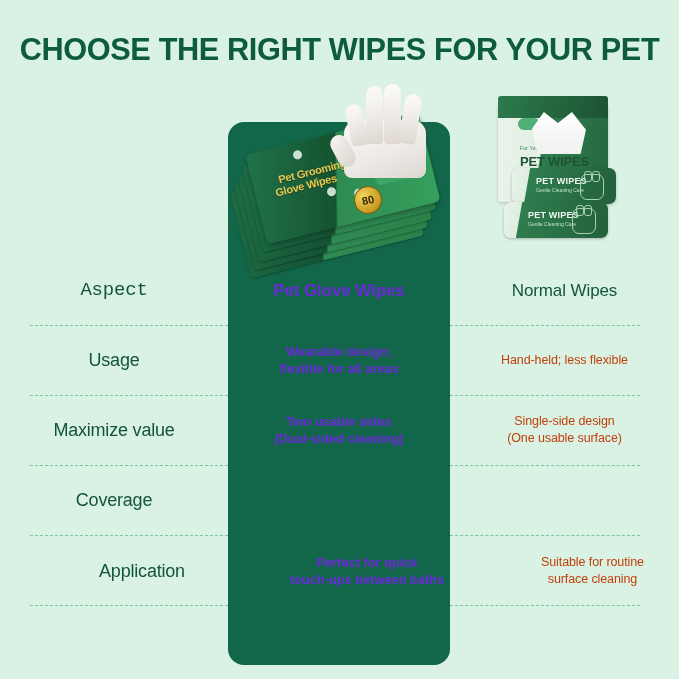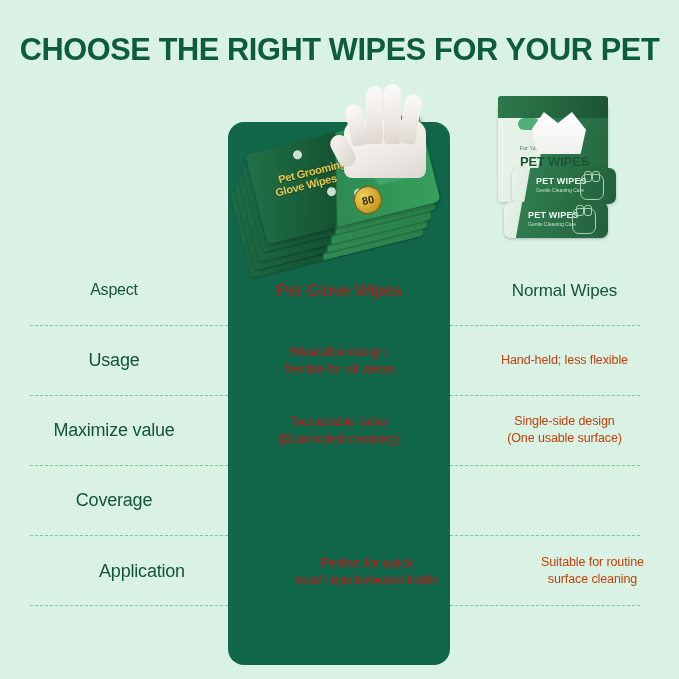--- a/index.html
+++ b/index.html
@@ -191,33 +191,33 @@
   .row-body{height:70px;}
   .row-last{height:72px;margin-left:28px;}
 
   .lab{
     color:#14553a;
     font-size:18px;
     line-height:22px;
     letter-spacing:-0.2px;
   }
   .glovetxt{
-    color:#b91c1c;
+    color:#6d28d9;
     font-size:13px;
     line-height:17px;
-    font-weight:normal;
+    font-weight:bold;
     letter-spacing:-0.1px;
   }
   .normaltxt{
     color:#c2410c;
     font-size:12.5px;
     line-height:17px;
     letter-spacing:-0.1px;
   }
-  .head-lab{font-size:16px;}
+  .head-lab{font-size:19px;font-family:Liberation Mono, monospace;}
   .head-glove{font-size:17px;}
   .head-normal{font-size:17px;color:#14553a;}
 
   
   .sep{
     position:absolute;
     height:0;
     border-top:1px dashed #7cc49b;
     left:30px;
   }

